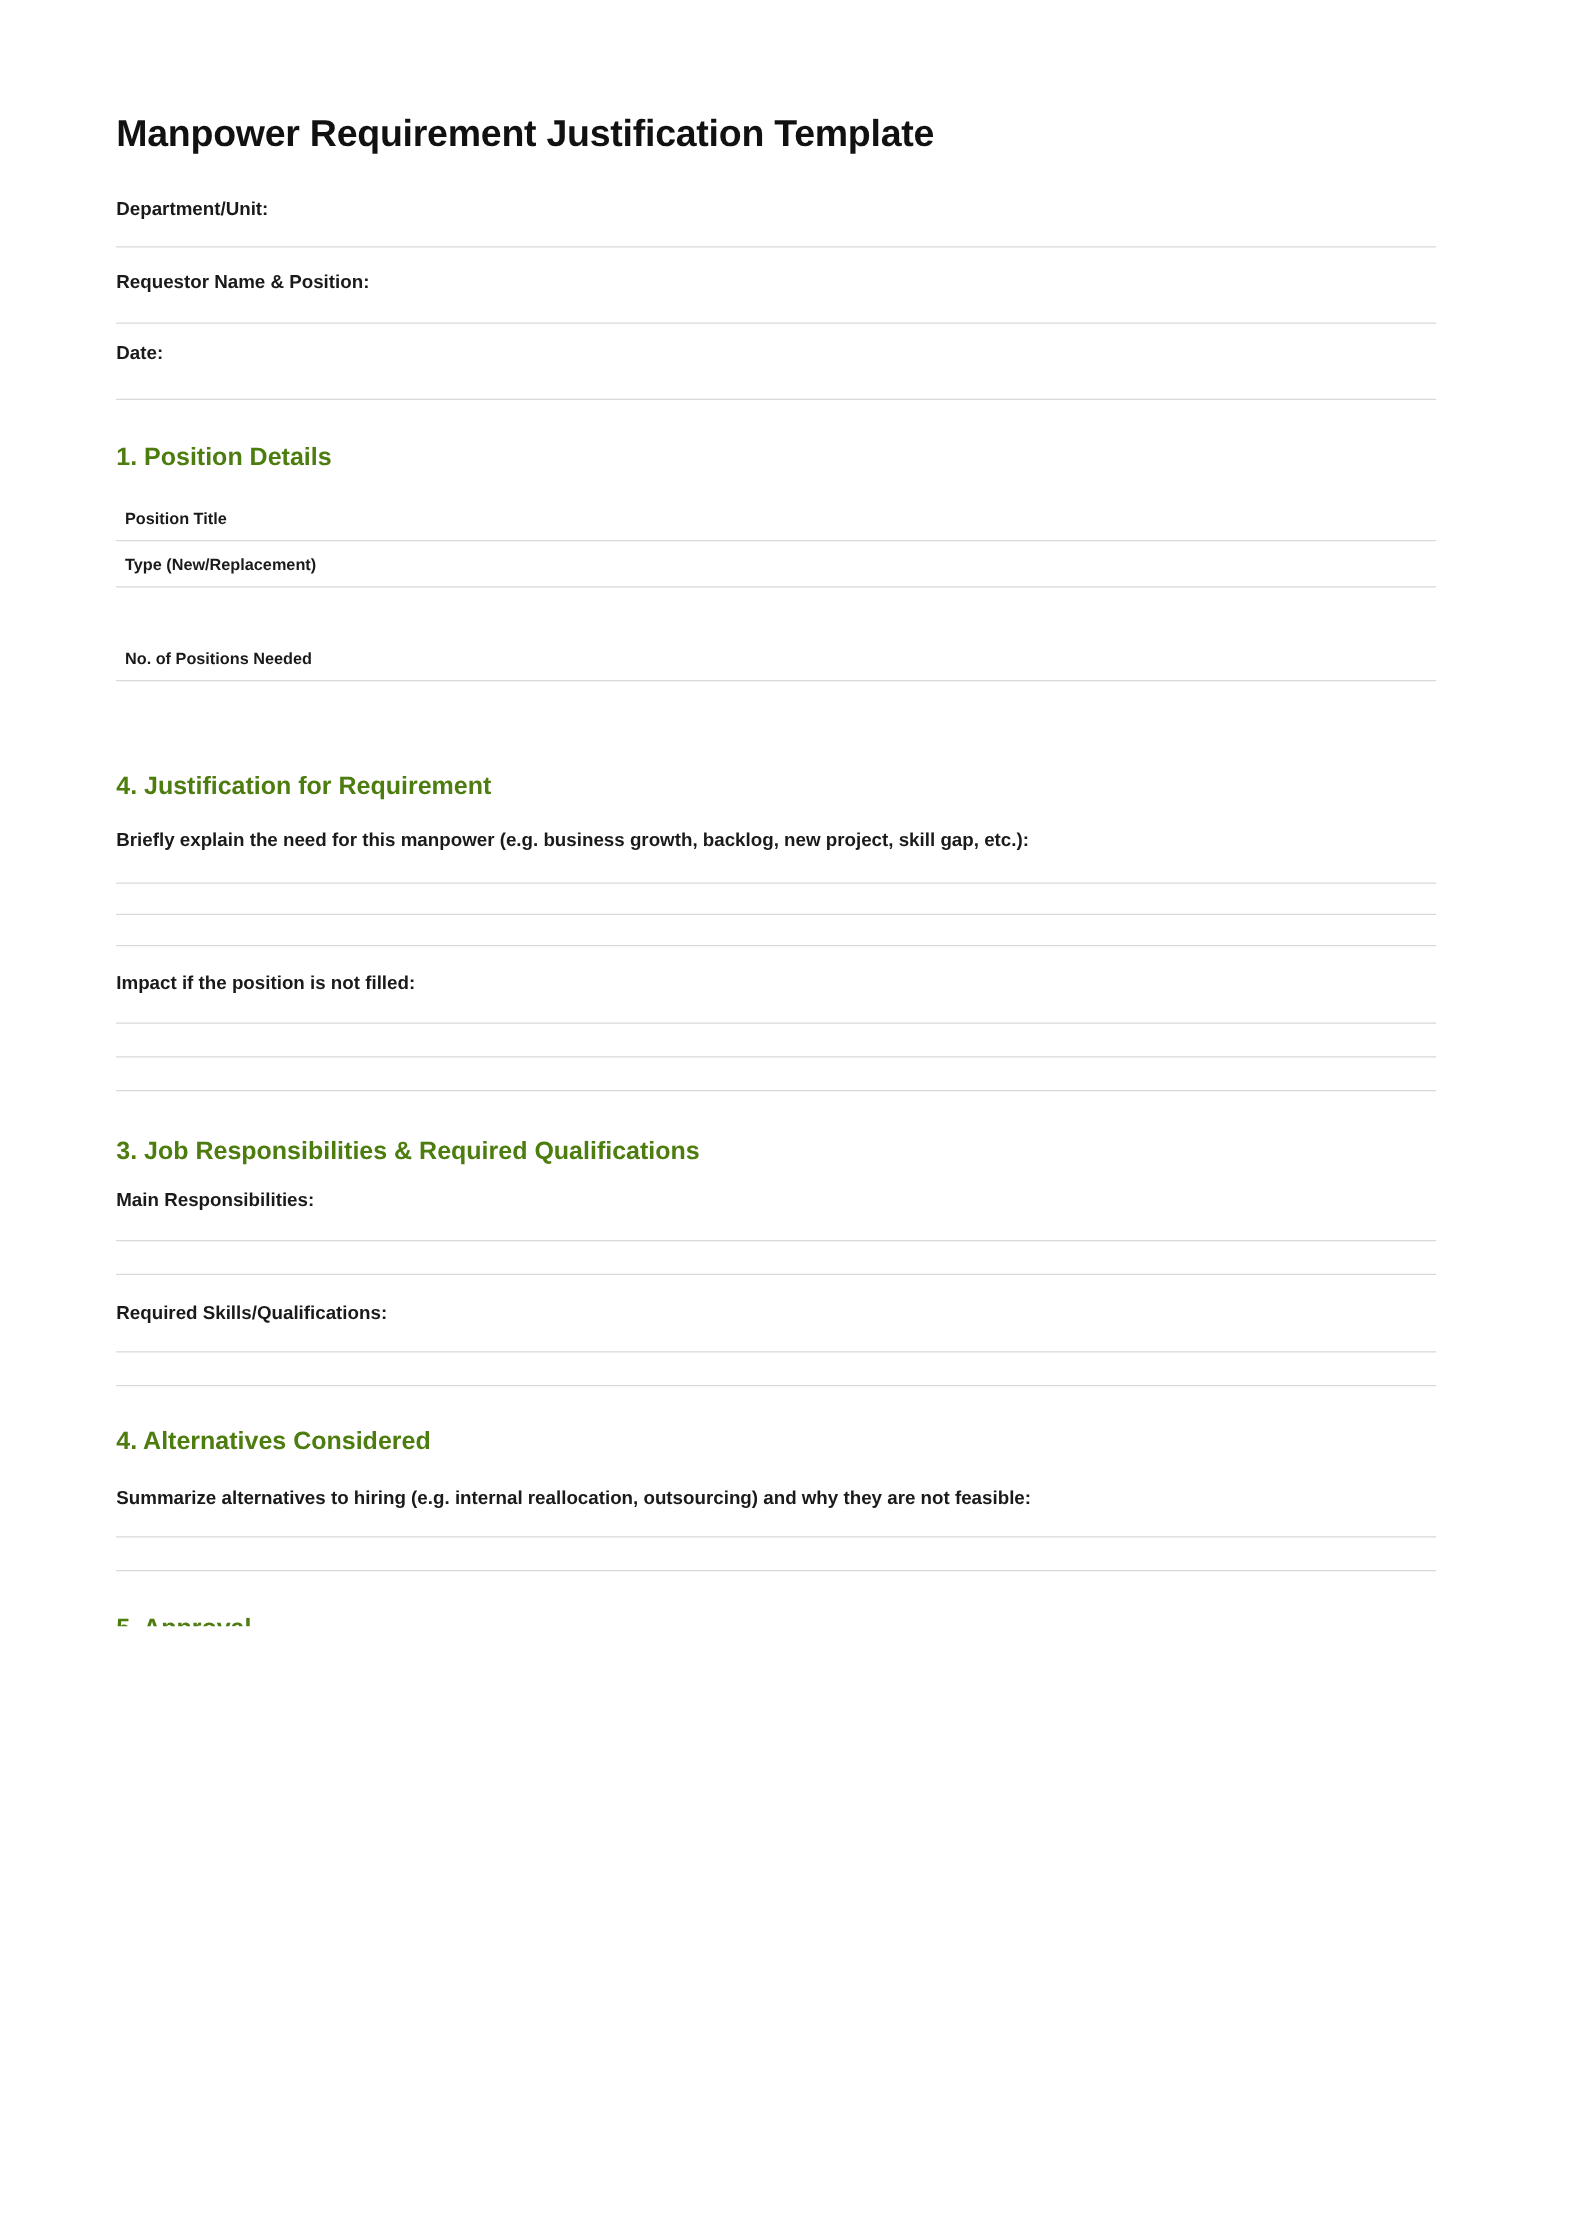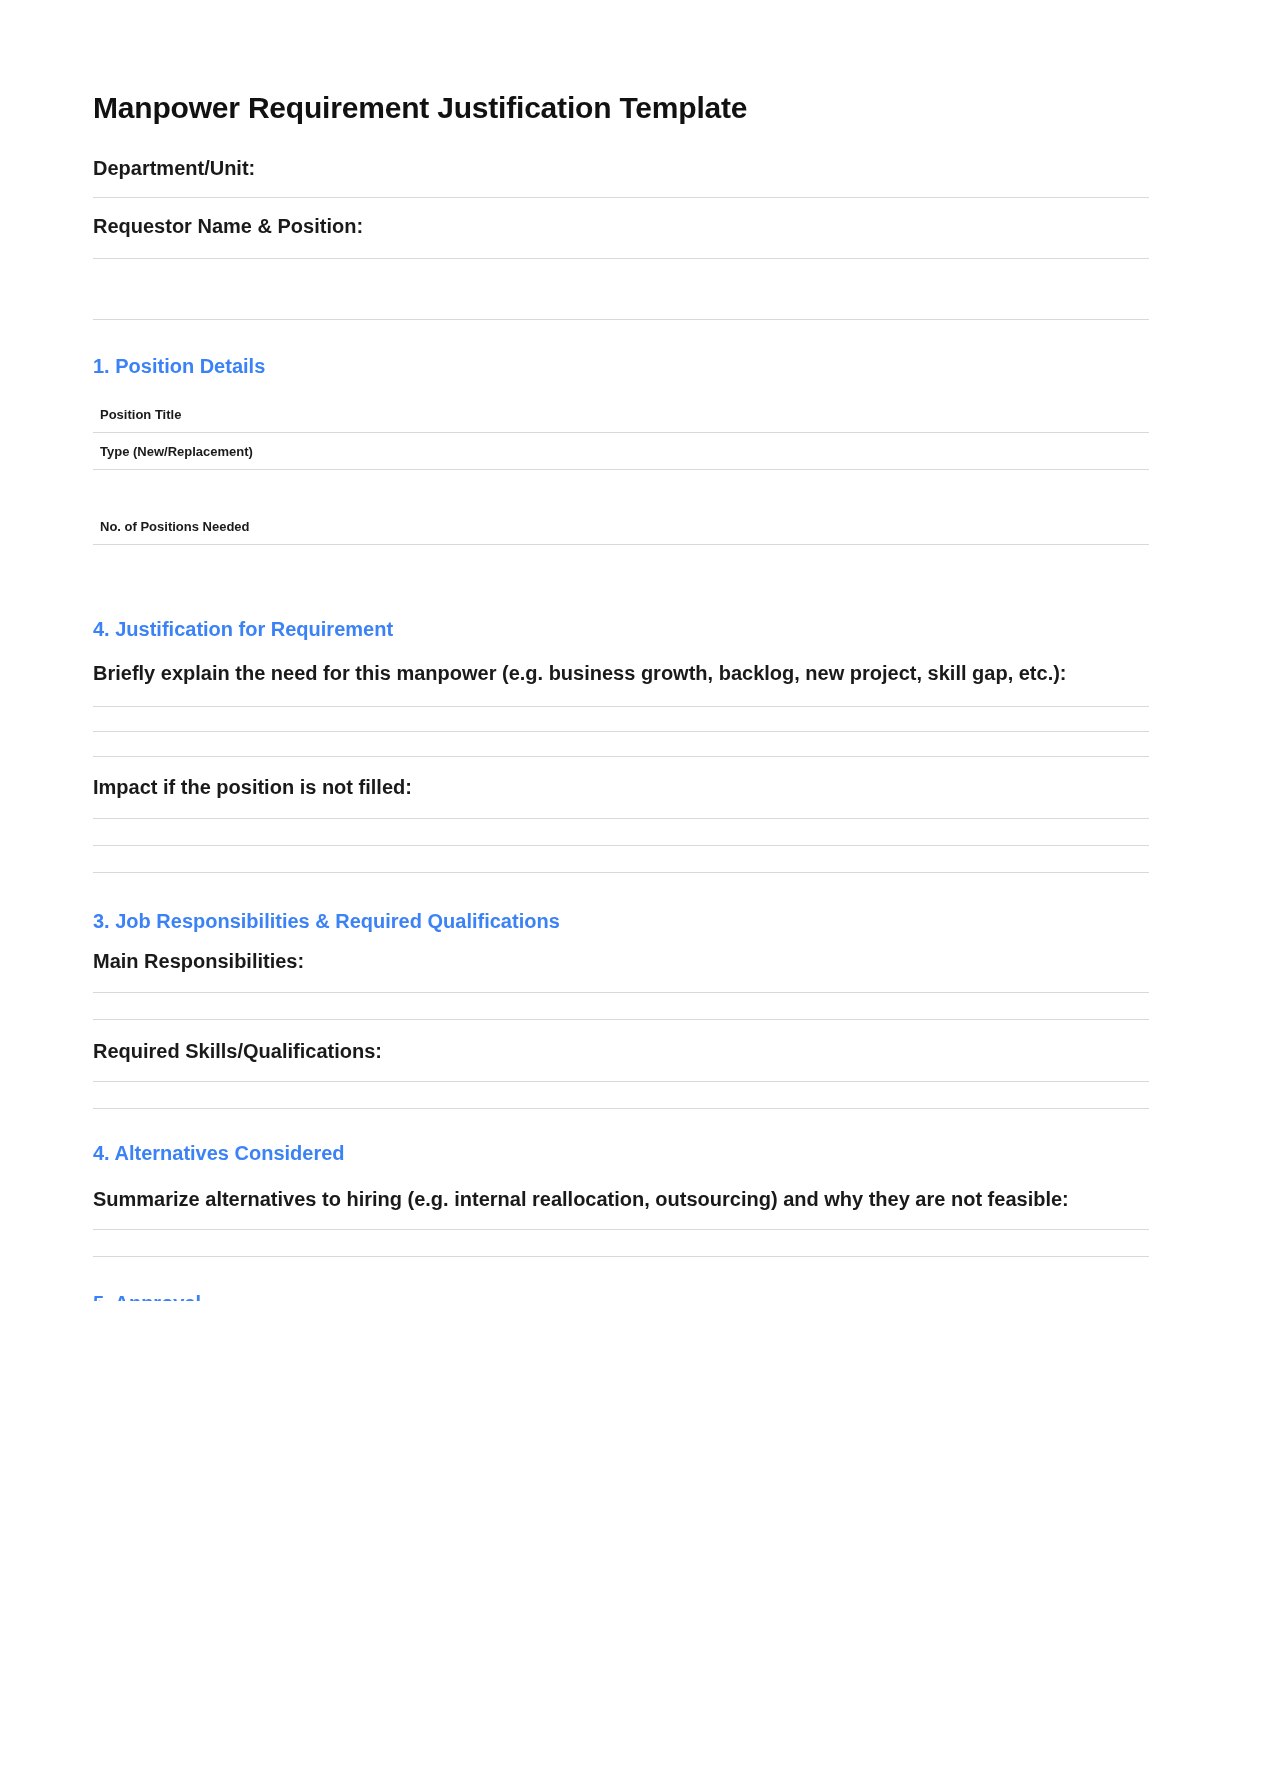--- a/index.html
+++ b/index.html
@@ -27,25 +27,25 @@
     font-weight: 700;
     letter-spacing: -0.2px;
     color: #111111;
     white-space: nowrap;
   }
   .h2 {
     margin: 0;
     font-size: 20px;
     line-height: 27px;
     font-weight: 700;
-    color: #3b82f6;
+    color: #4d7c0f;
     white-space: nowrap;
   }
   .flabel {
-    font-size: 20px;
+    font-size: 15px;
     line-height: 20px;
     font-weight: 700;
     white-space: nowrap;
   }
   .rule {
     height: 0;
     border-top: 1px solid #d9d9d9;
   }
   .trow {
     box-sizing: border-box;
@@ -65,20 +65,21 @@
   <div class="clip">
 
     <h1 class="abs title" style="top:88px">Manpower Requirement Justification Template</h1>
 
     <div class="abs flabel" style="top:158px">Department/Unit:</div>
     <div class="abs rule" style="top:197px"></div>
 
     <div class="abs flabel" style="top:216px">Requestor Name &amp; Position:</div>
     <div class="abs rule" style="top:258px"></div>
 
+    <div class="abs flabel" style="top:273px">Date:</div>
     <div class="abs rule" style="top:319px"></div>
 
     <h2 class="abs h2" style="top:353px">1. Position Details</h2>
 
     <div class="abs trow" style="top:396px; height:37px">
       <span>Position Title</span>
     </div>
     <div class="abs trow" style="top:433px; height:37px">
       <span>Type (New/Replacement)</span>
     </div>

